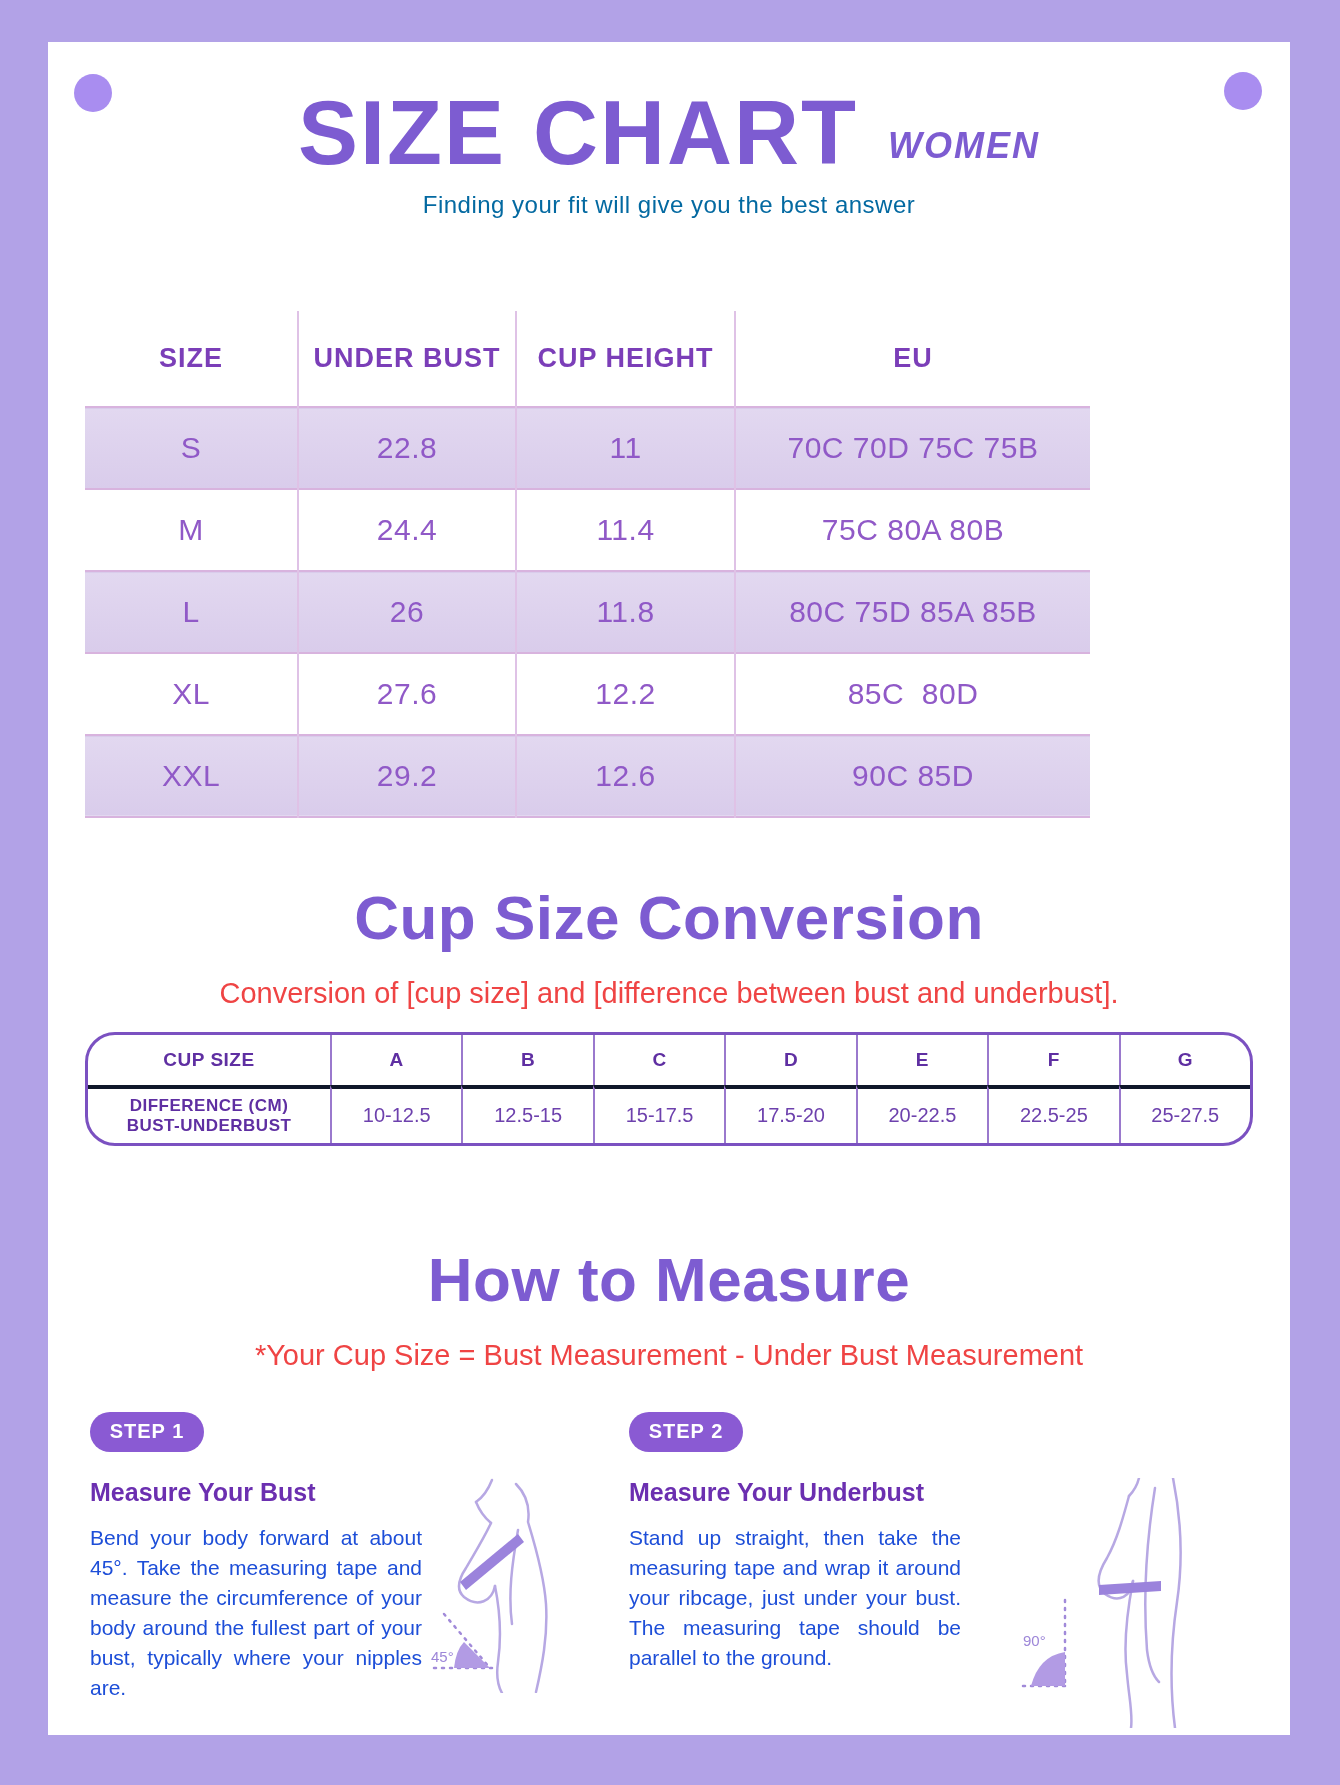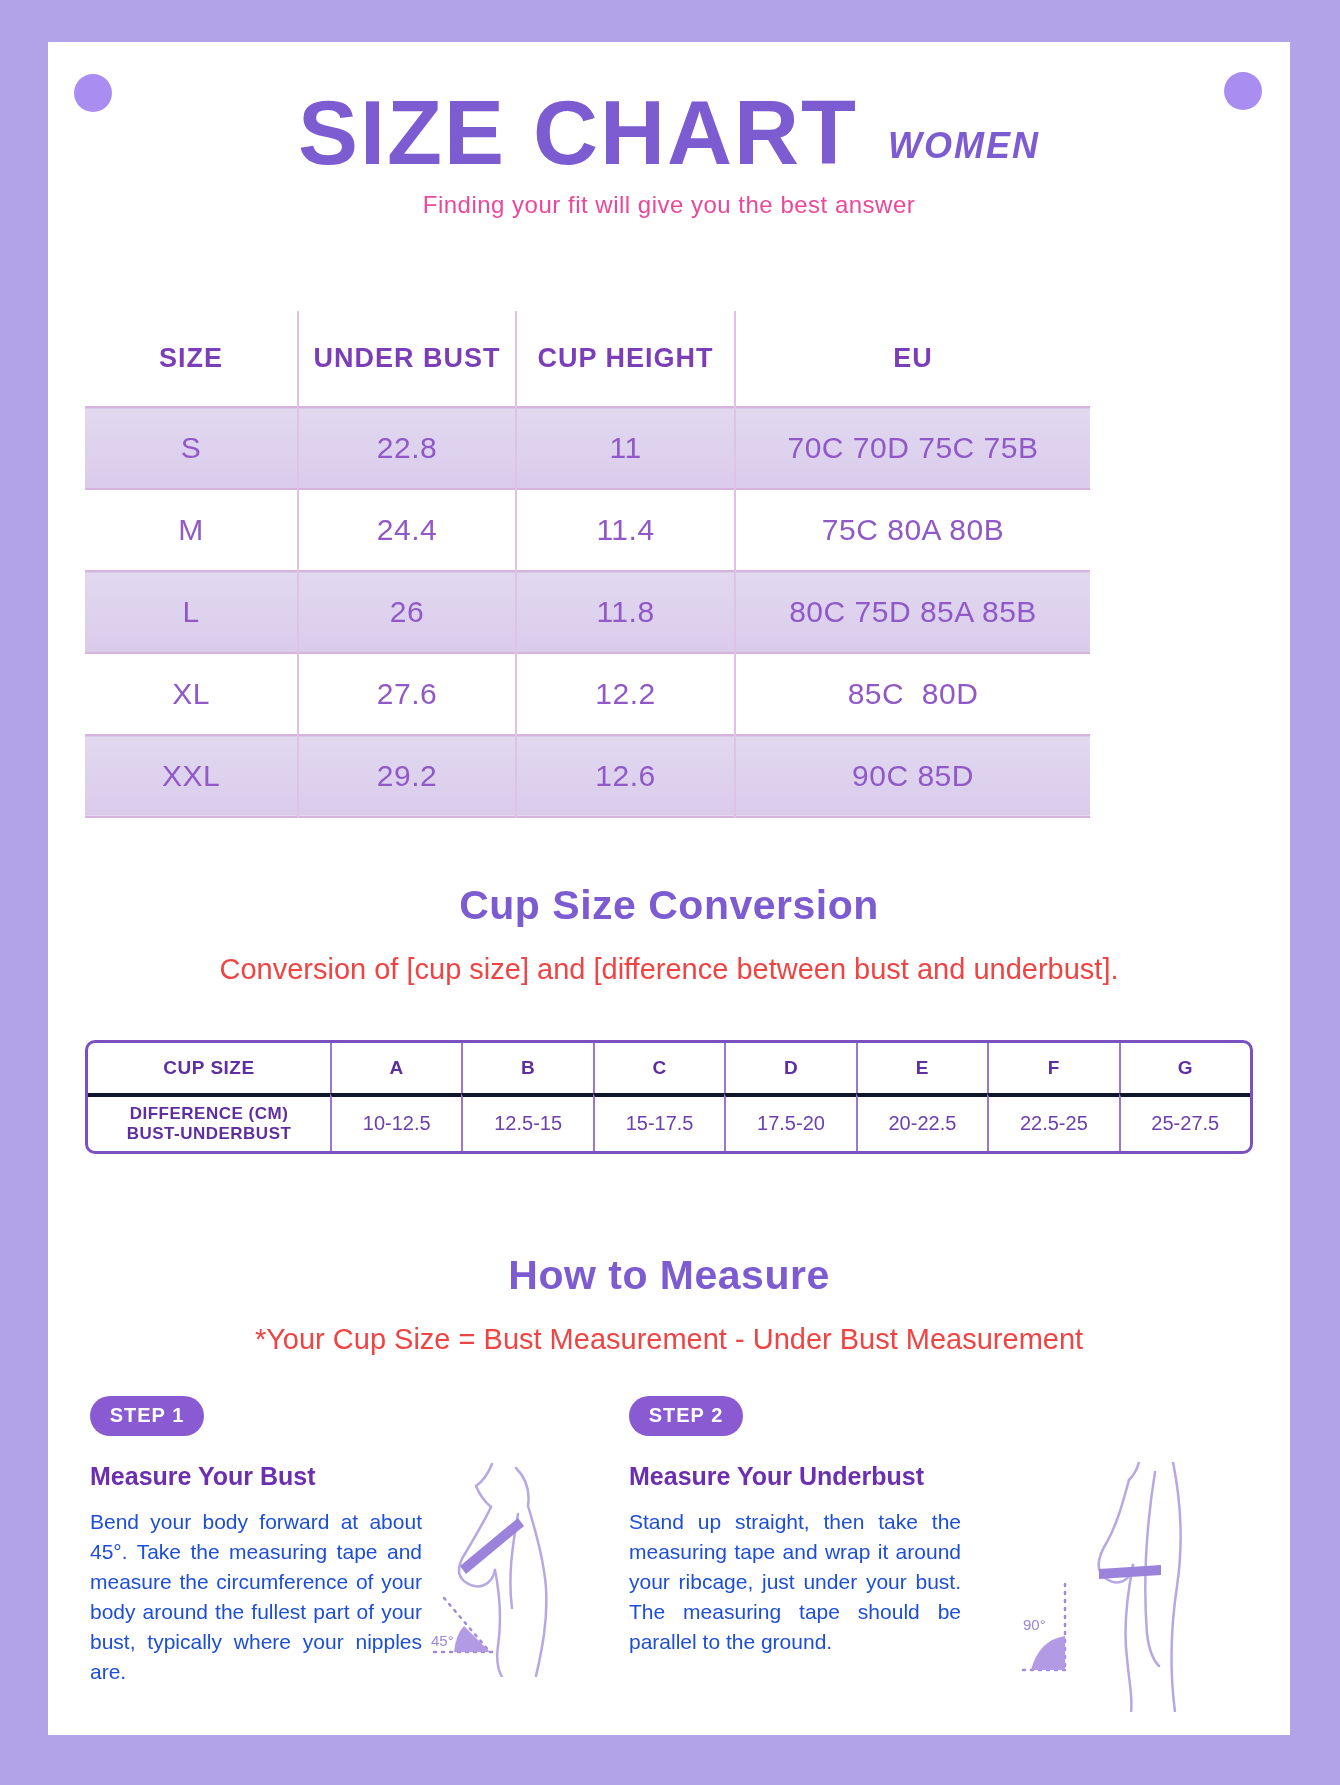--- a/index.html
+++ b/index.html
@@ -7,36 +7,36 @@
   .page { position:relative; width:1340px; height:1785px; background:#b2a2e7; overflow:hidden; }
   .card { position:absolute; left:48px; top:42px; width:1242px; height:1693px; background:#ffffff; }
   .dot { position:absolute; width:38px; height:38px; border-radius:50%; background:#a98df0; }
   .dot-left { left:26px; top:32px; }
   .dot-right { right:28px; top:30px; }
 
   
   .title-row { display:flex; justify-content:center; align-items:center; gap:30px; padding-top:44px; }
   .main-title { font-size:90px; font-weight:bold; color:#7d5cd1; letter-spacing:2px; line-height:1.05; }
   .audience { font-size:36px; font-weight:bold; font-style:italic; color:#7d5cd1; letter-spacing:2px; margin-top:26px; }
-  .subtitle { text-align:center; font-size:24px; color:#ec4899; margin-top:10px; letter-spacing:0.5px; }
+  .subtitle { text-align:center; font-size:24px; color:#0369a1; margin-top:10px; letter-spacing:0.5px; }
 
   
   .size-table { border-collapse:collapse; width:1005px; margin:92px 0 0 37px; table-layout:fixed; }
   .size-table th { height:96px; font-size:27px; font-weight:bold; color:#7b3eb8; letter-spacing:1px; text-align:center; }
   .size-table td { height:82px; font-size:30px; color:#9059c7; text-align:center; letter-spacing:0.5px; }
   .size-table th:not(:last-child), .size-table td:not(:last-child) { border-right:2px solid #dfc2e6; }
   .size-table tbody tr { border-top:2px solid #d8b3de; }
   .size-table tbody tr:last-child { border-bottom:2px solid #d8b3de; }
   .size-table tbody tr.shaded { background:linear-gradient(180deg,#e2d8f0,#d9cceb); }
 
   
   .conv-section { margin-top:64px; }
-  .section-title { text-align:center; font-size:41px; font-weight:bold; color:#7d5cd1; letter-spacing:0.5px; }
+  .section-title { text-align:center; font-size:62px; font-weight:bold; color:#7d5cd1; letter-spacing:0.5px; }
   .section-sub { text-align:center; font-size:29px; color:#ef4444; margin-top:24px; }
-  .conv-table { width:1168px; margin:54px auto 0; border:3px solid #7b51c1; border-radius:10px; overflow:hidden;
+  .conv-table { width:1168px; margin:22px auto 0; border:3px solid #7b51c1; border-radius:30px; overflow:hidden;
                 display:grid; grid-template-columns:242px repeat(7,1fr); }
   .conv-cell { display:flex; flex-direction:column; align-items:center; justify-content:center;
                height:50px; font-size:20px; color:#6d41ad; border-left:2px solid #9a79cd; }
   .conv-cell.first { border-left:none; }
   .conv-cell.r2 { border-top:4px solid #0f172a; height:58px; }
   .conv-cell.head { font-weight:bold; color:#5f2fa2; font-size:19px; letter-spacing:0.5px; }
   .conv-label div { line-height:1.15; font-size:17px; }
 
   
   .howto-section { margin-top:98px; }

